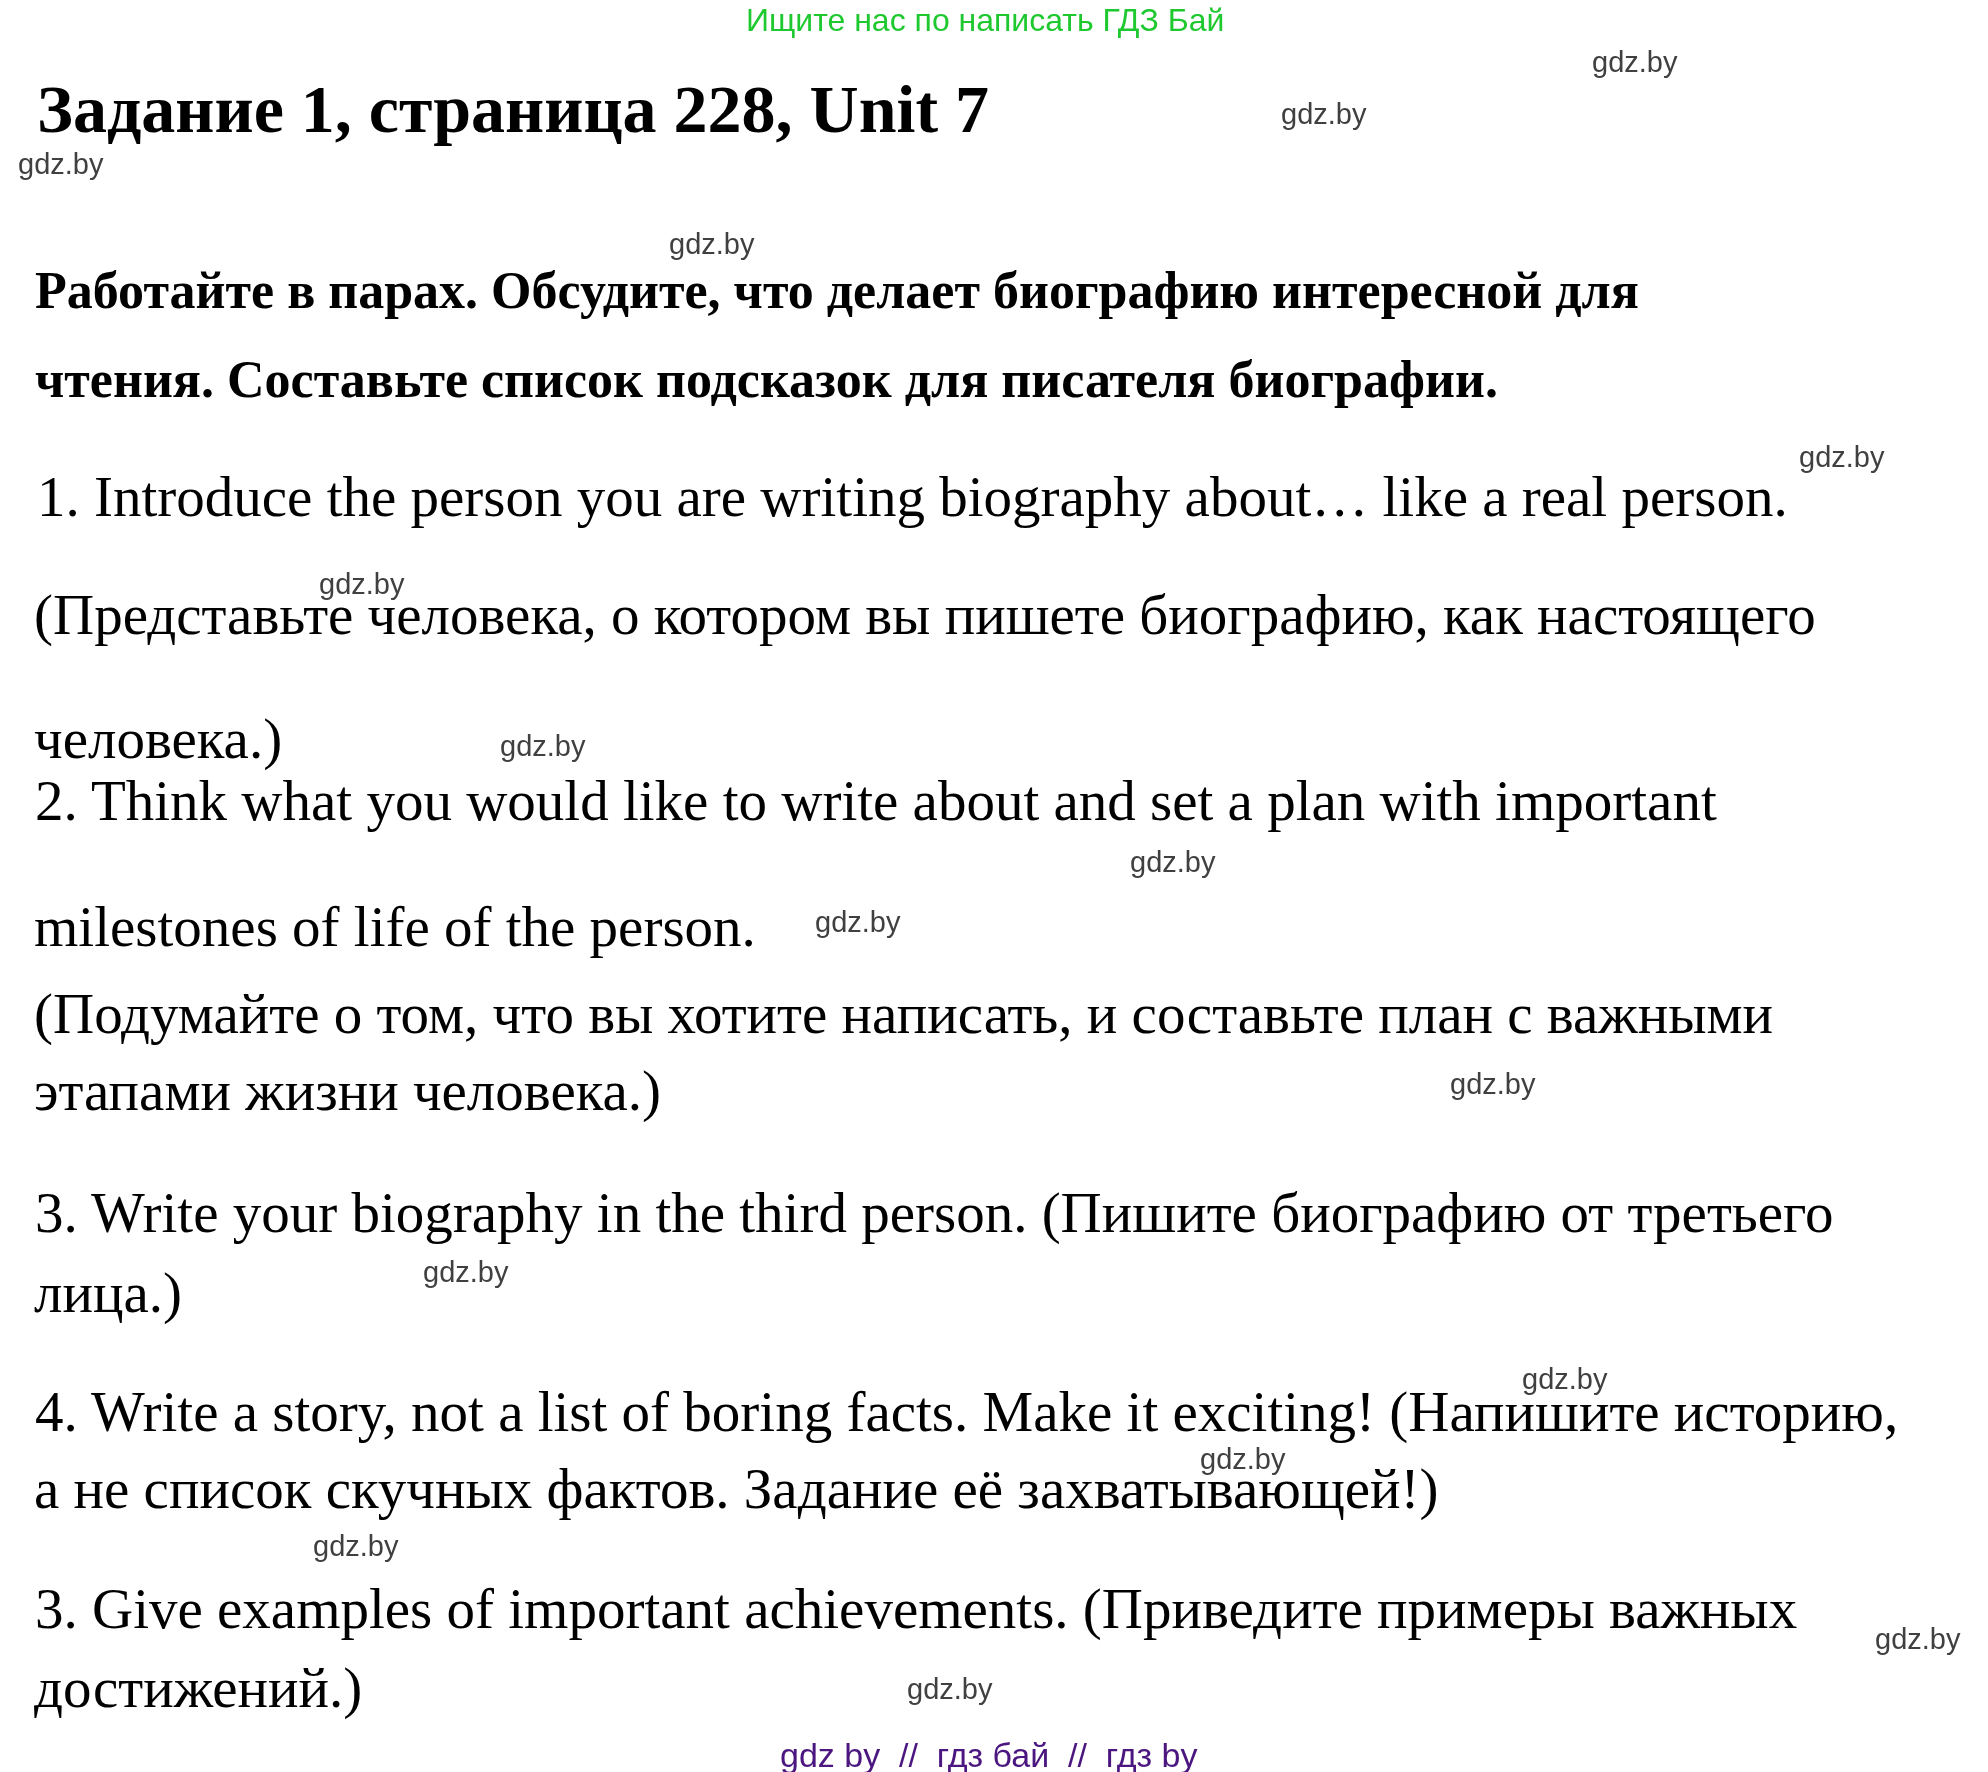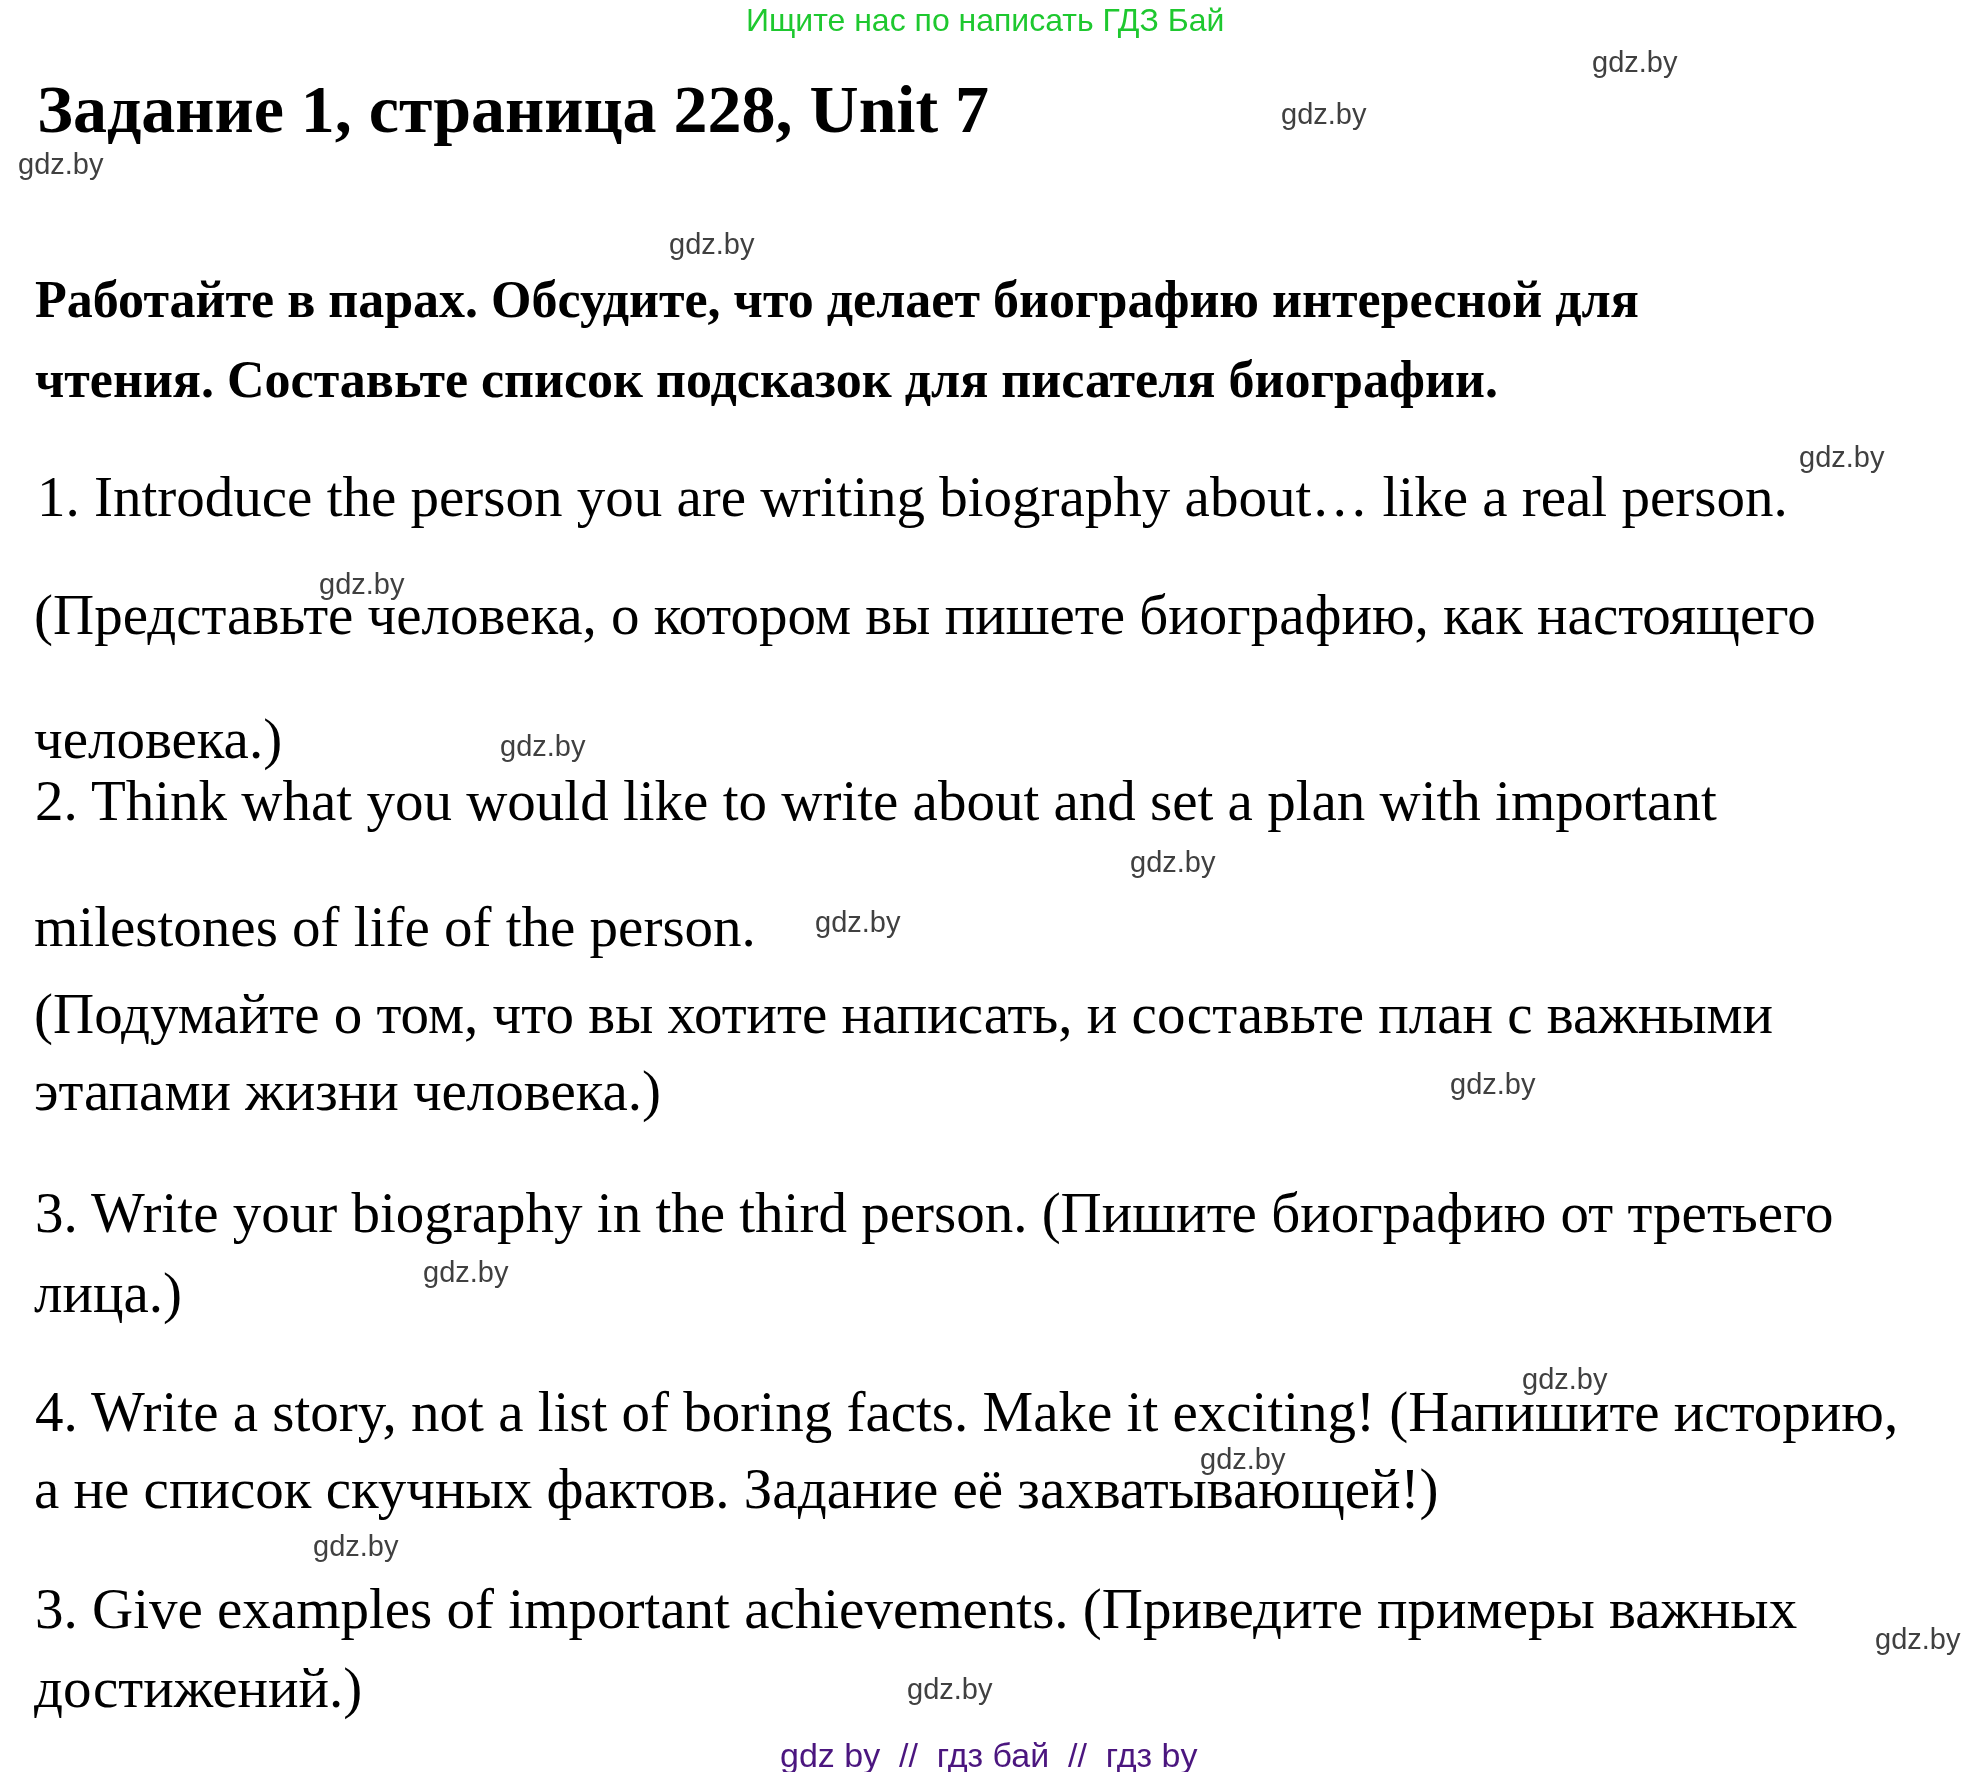--- a/index.html
+++ b/index.html
@@ -13,21 +13,21 @@
   .footer { font-family: "Liberation Sans", "DejaVu Sans", sans-serif; font-size: 34px; color: #4b167f; line-height: 1; }
   
 </style>
 </head>
 <body>
 
 <div class="abs promo" style="left:746px; top:4px;">Ищите нас по написать ГДЗ Бай</div>
 
 <h1 class="abs title" style="left:25px; top:63px; margin:12px;">Задание 1, страница 228, Unit 7</h1>
 
-<div class="abs instr" style="left:35px; top:274px;">Работайте в парах. Обсудите, что делает биографию интересной для</div>
+<div class="abs instr" style="left:35px; top:265px;">Работайте в парах. Обсудите, что делает биографию интересной для</div>
 <div class="abs instr" style="left:35px; top:354px;">чтения. Составьте список подсказок для писателя биографии.</div>
 
 <div>
   <div class="abs body" style="left:37px; top:468px;">1. Introduce the person you are writing biography about… like a real person.</div>
   <div class="abs body" style="left:34px; top:586px;">(Представьте человека, о котором вы пишете биографию, как настоящего</div>
   <div class="abs body" style="left:34px; top:665px;margin-top:45px;">человека.)</div>
 </div>
 
 <div>
   <div class="abs body" style="left:35px; top:772px;">2. Think what you would like to write about and set a plan with important</div>

